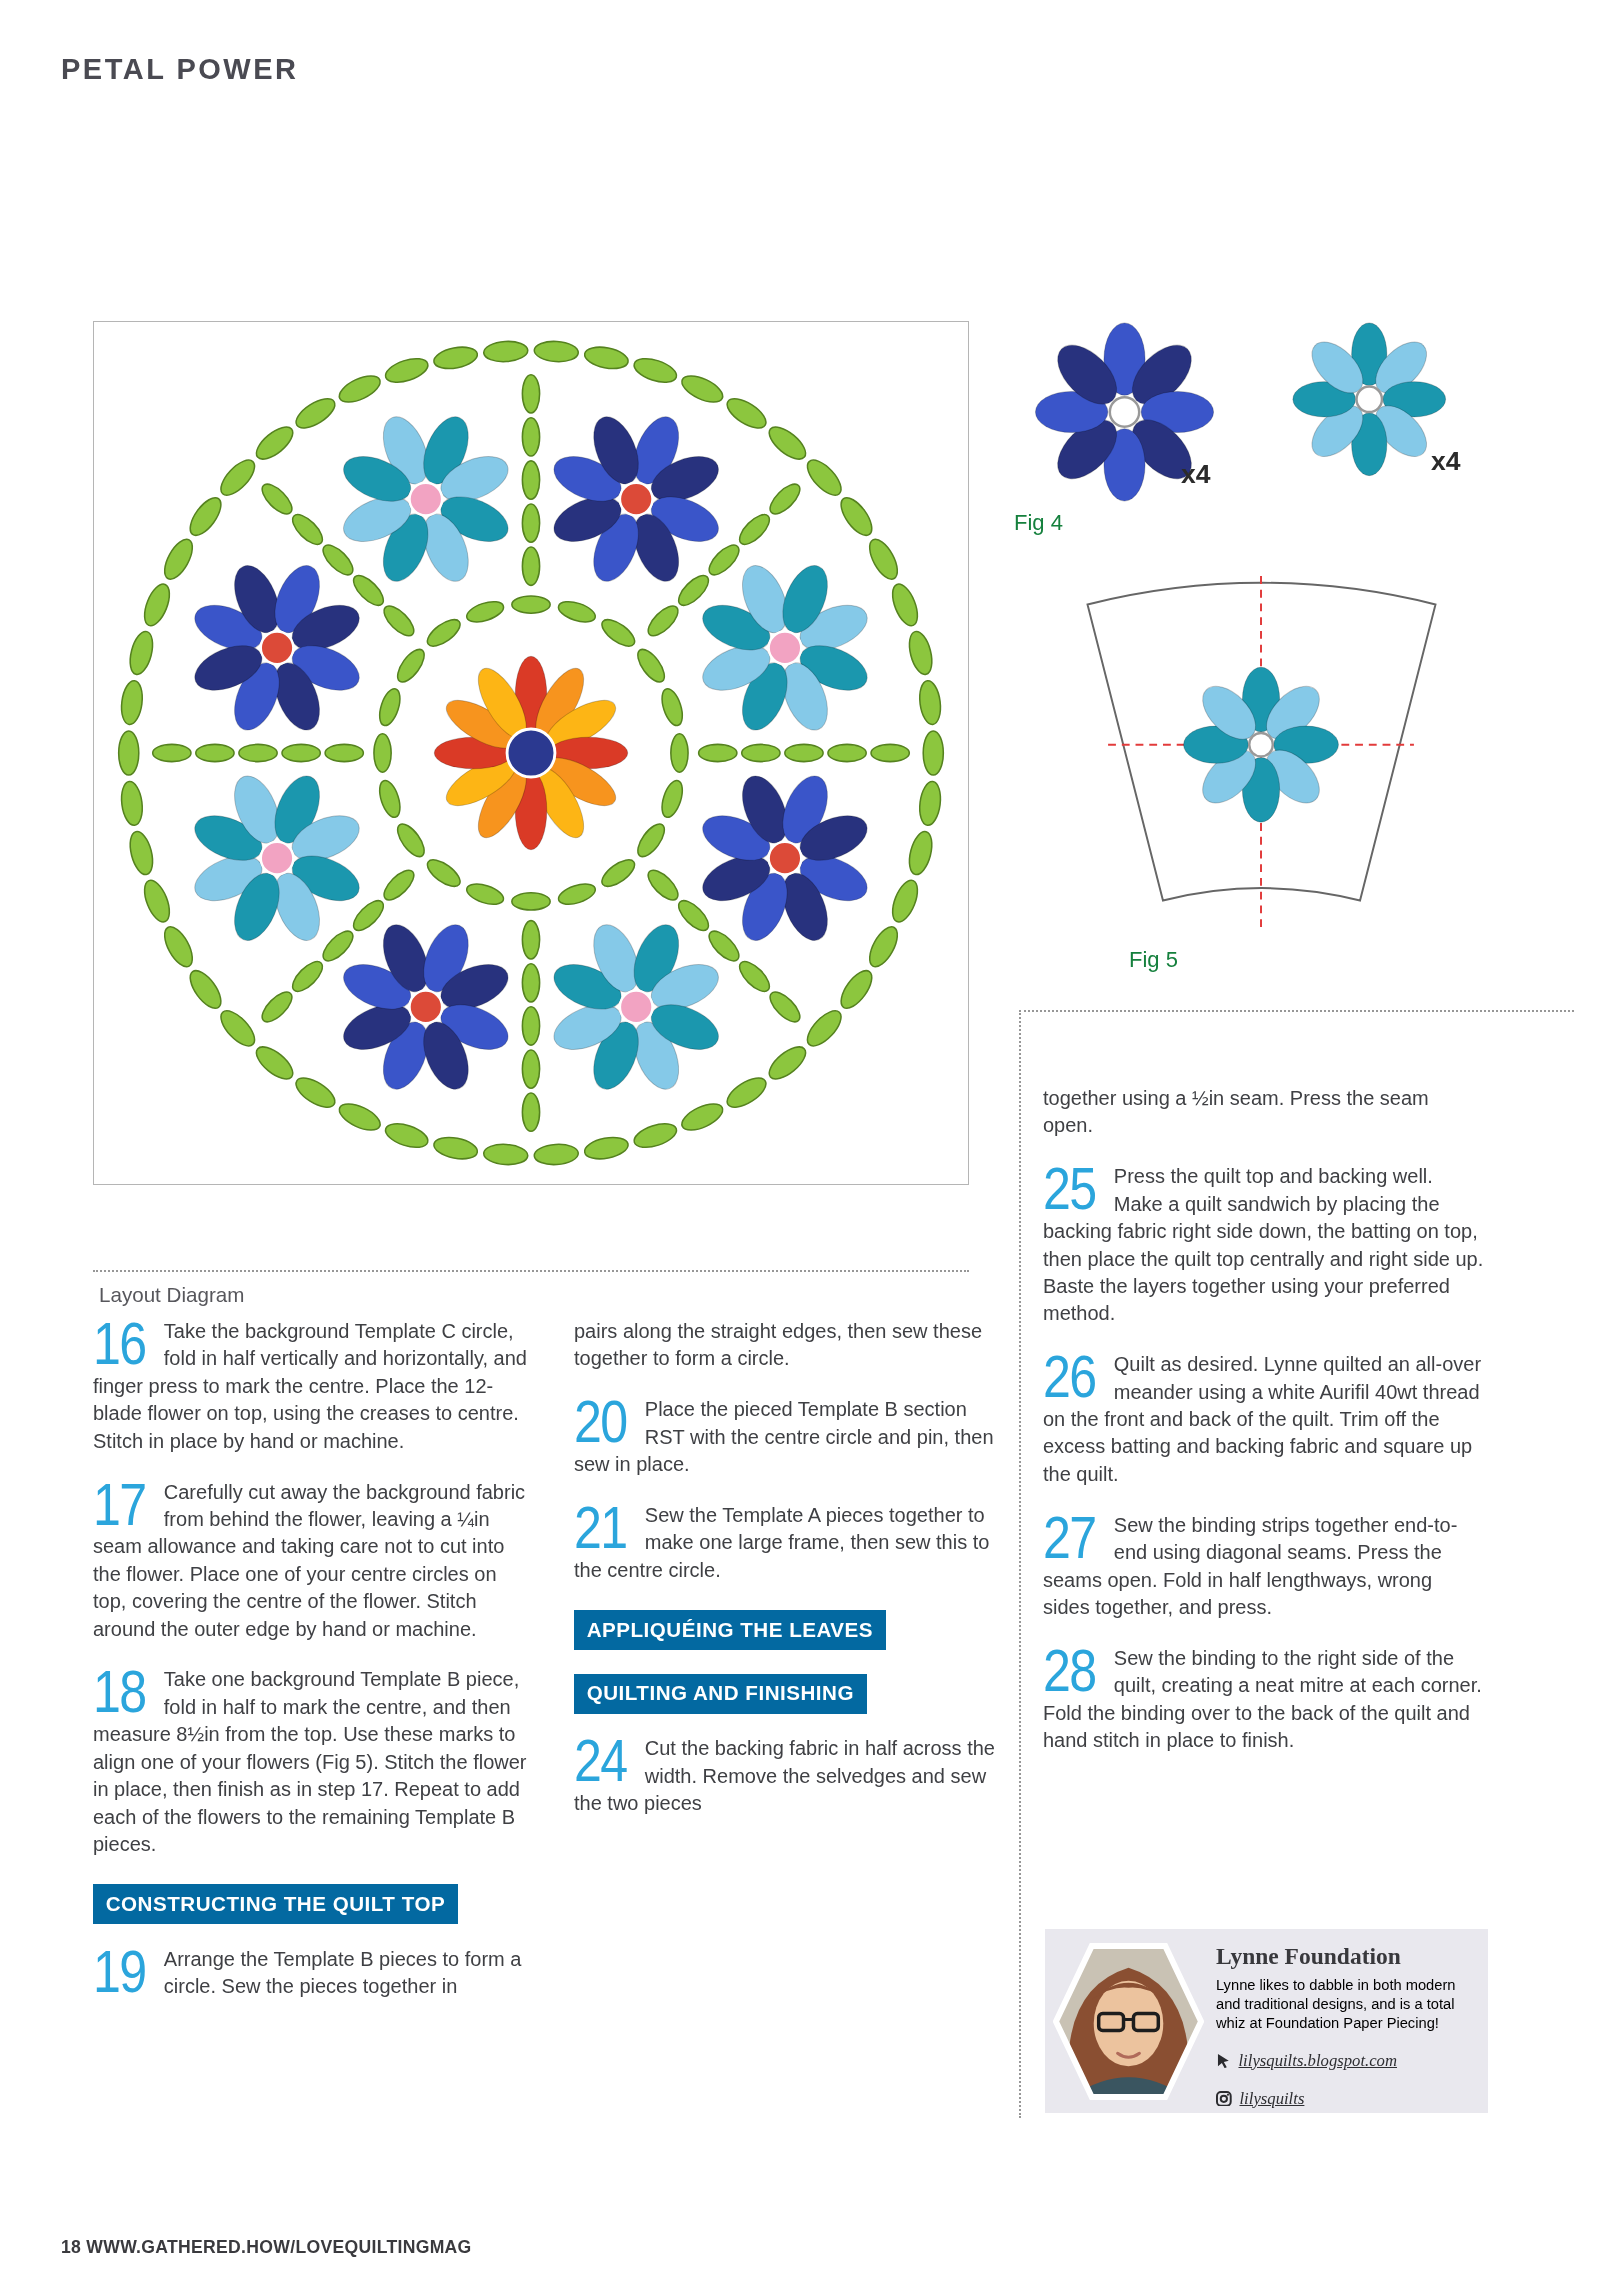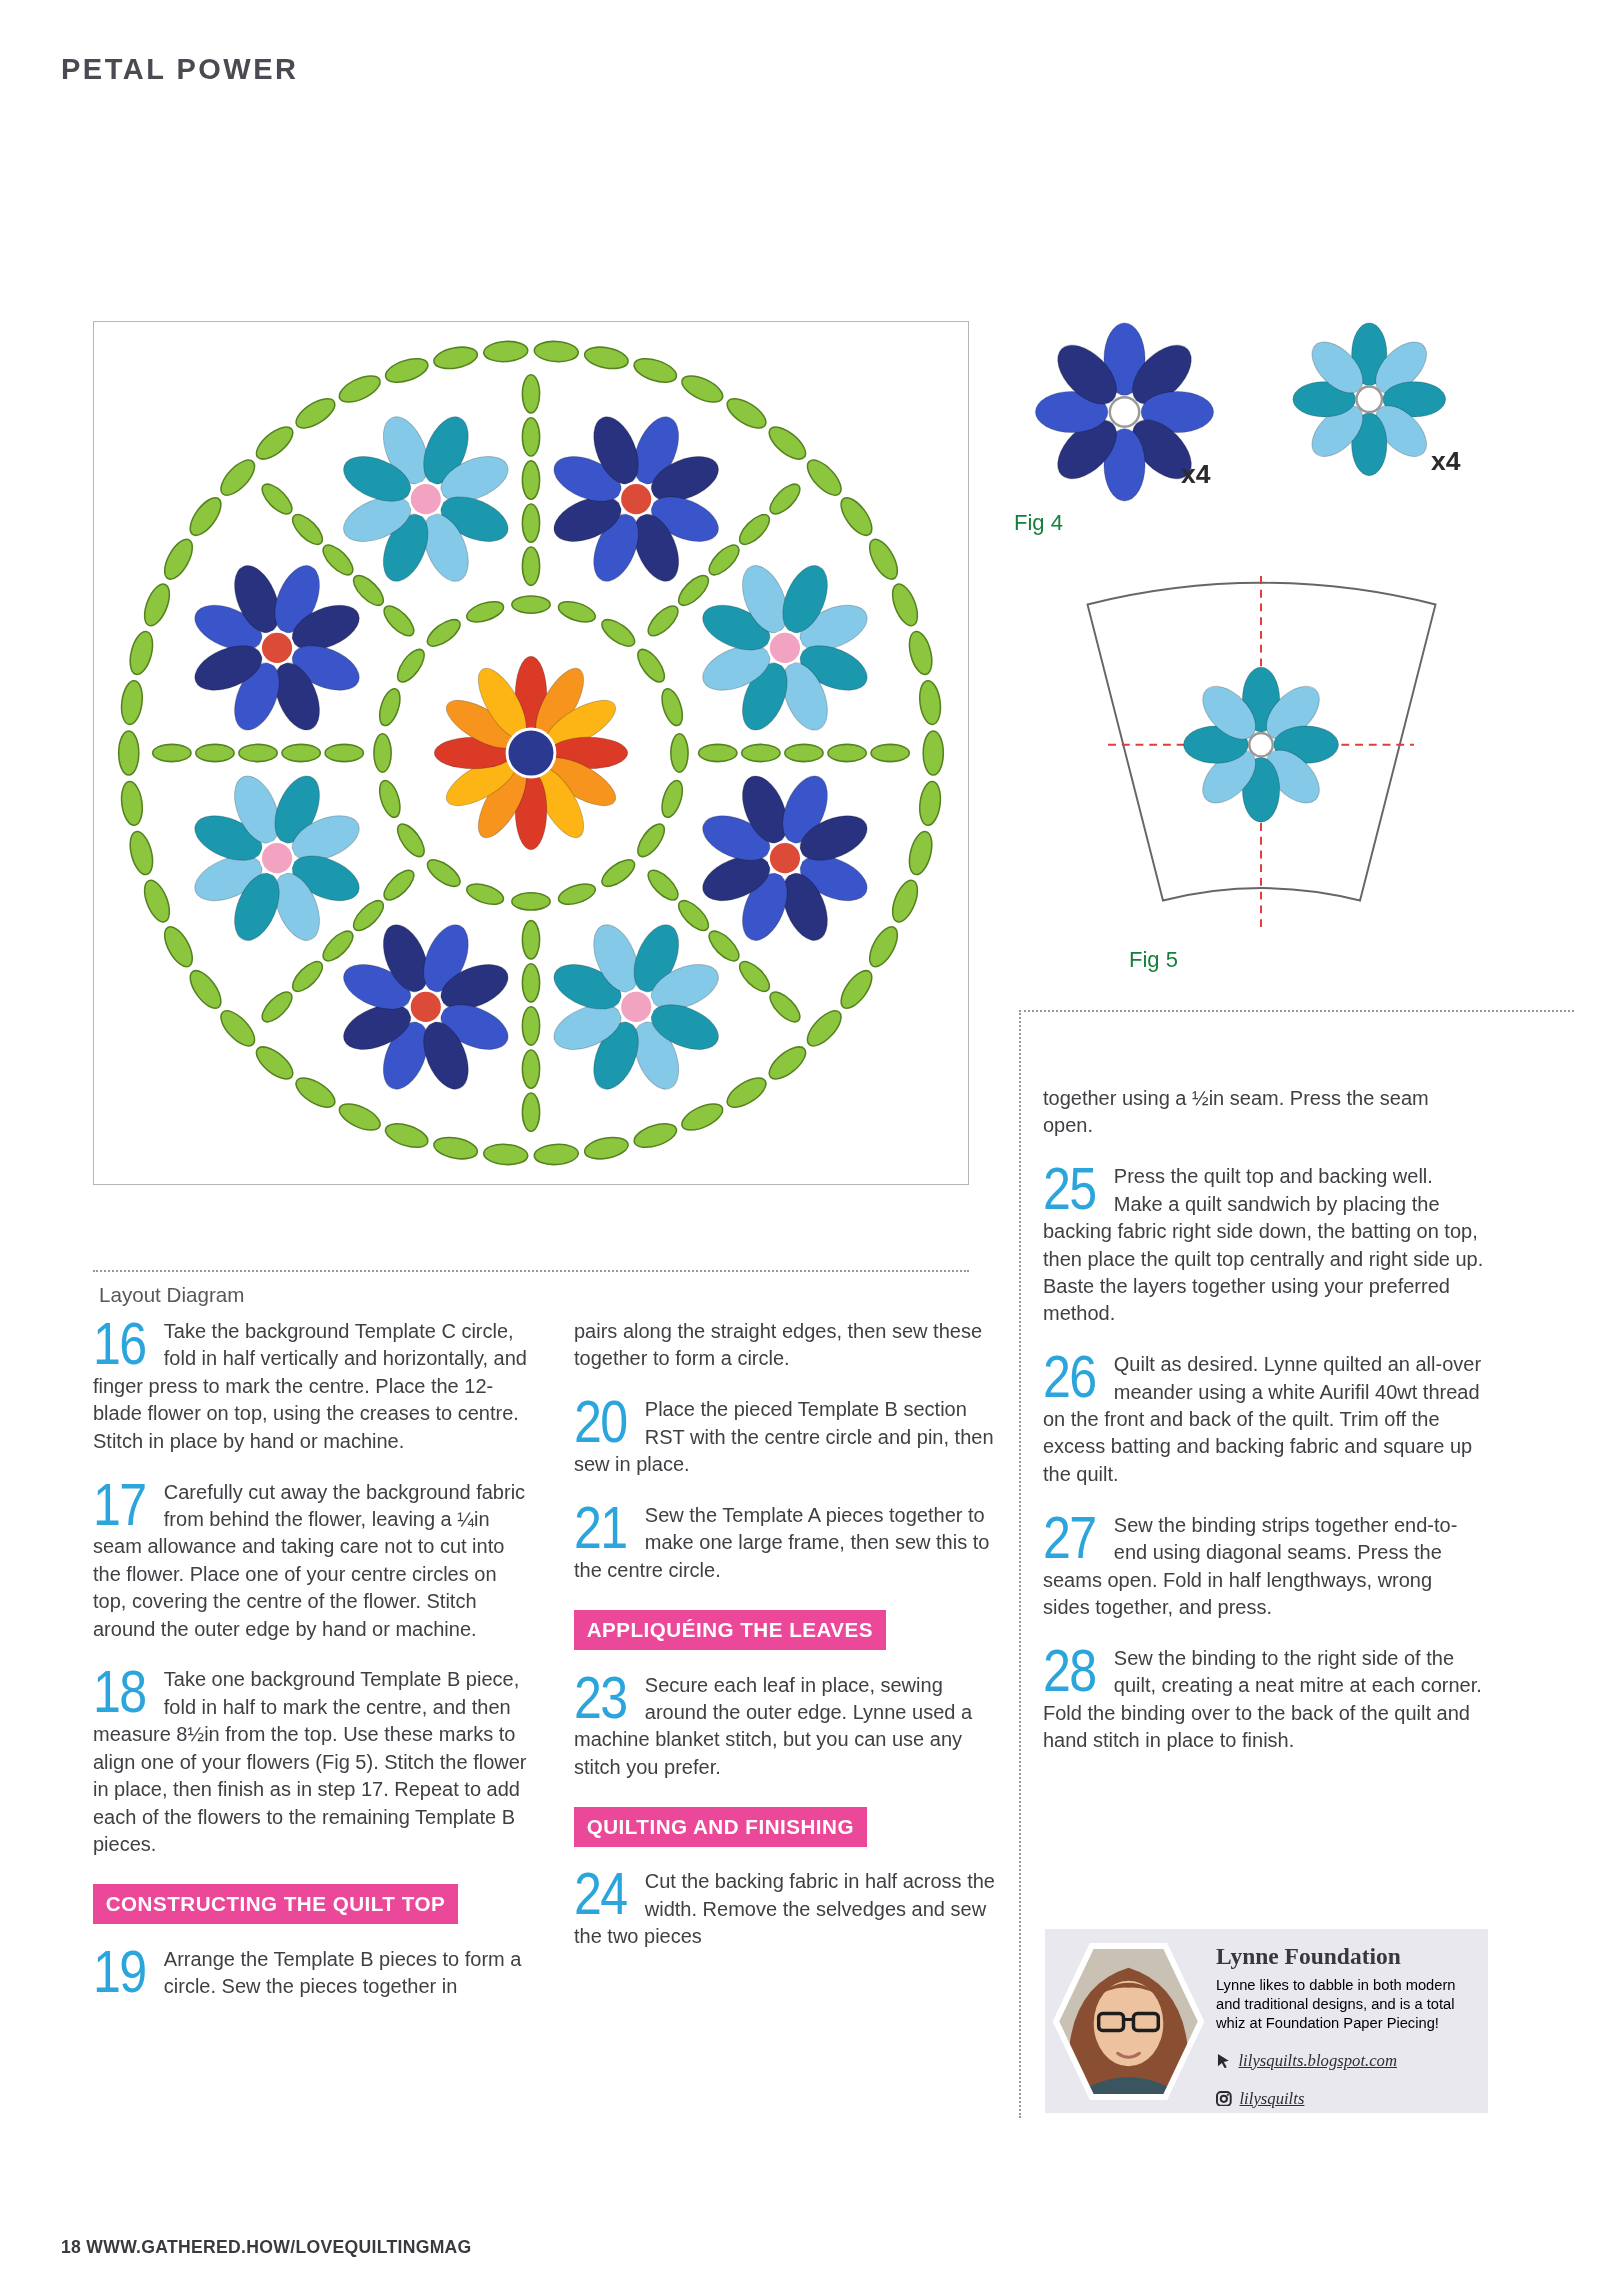--- a/index.html
+++ b/index.html
@@ -27,21 +27,21 @@
   #col3 { left:1043px; top:1085px; width:441px; }
 
   .step { margin-bottom:23.5px; }
   .step::after { content:""; display:block; clear:both; }
   .step-num {
     float:left; width:63px; margin:2px 7.8px 0 0; font-size:59px; line-height:49px;
     color:#2ba5dc; letter-spacing:-2px; transform:scaleX(.85); transform-origin:left top;
   }
   .cont { margin-bottom:23.5px; }
   .section-heading {
-    display:inline-block; background:#ec4899; color:#ffffff; font-weight:bold;
+    display:inline-block; background:#0369a1; color:#ffffff; font-weight:bold;
     font-size:20.6px; letter-spacing:0.5px; padding:5.9px 12.7px 6.9px; margin:2px 0 21.6px;
   }
 
   .fig4-svg { position:absolute; left:1034px; top:319px; width:461px; height:186px; }
   .fig5-svg { position:absolute; left:1063px; top:570px; width:397px; height:368px; }
   .fig-caption { position:absolute; font-size:22px; color:#15803d; }
   #fig4-caption { left:1014px; top:510px; }
   #fig5-caption { left:1129px; top:947px; }
   .x4 { position:absolute; font-size:26.5px; font-weight:bold; color:#2b2b2b; }
   #x4-left  { left:1181px; top:459px; }
@@ -341,24 +341,20 @@
     <p class="cont">pairs along the straight edges, then sew these together to form a circle.</p>
     <p class="step">
       <span class="step-num">20</span>
       <span class="step-text">Place the pieced Template B section RST with the centre circle and pin, then sew in place.</span>
     </p>
     <p class="step">
       <span class="step-num">21</span>
       <span class="step-text">Sew the Template A pieces together to make one large frame, then sew this to the centre circle.</span>
     </p>
     <div class="section-heading">APPLIQUÉING THE LEAVES</div>
-    <p class="step">
-      <span class="step-num">23</span>
-      <span class="step-text">Secure each leaf in place, sewing around the outer edge. Lynne used a machine blanket stitch, but you can use any stitch you prefer.</span>
-    </p>
     <div class="section-heading">QUILTING AND FINISHING</div>
     <p class="step">
       <span class="step-num">24</span>
       <span class="step-text">Cut the backing fabric in half across the width. Remove the selvedges and sew the two pieces</span>
     </p>
   </div>
 
   <div class="col" id="col3">
     <p class="cont">together using a ½in seam. Press the seam open.</p>
     <p class="step">

